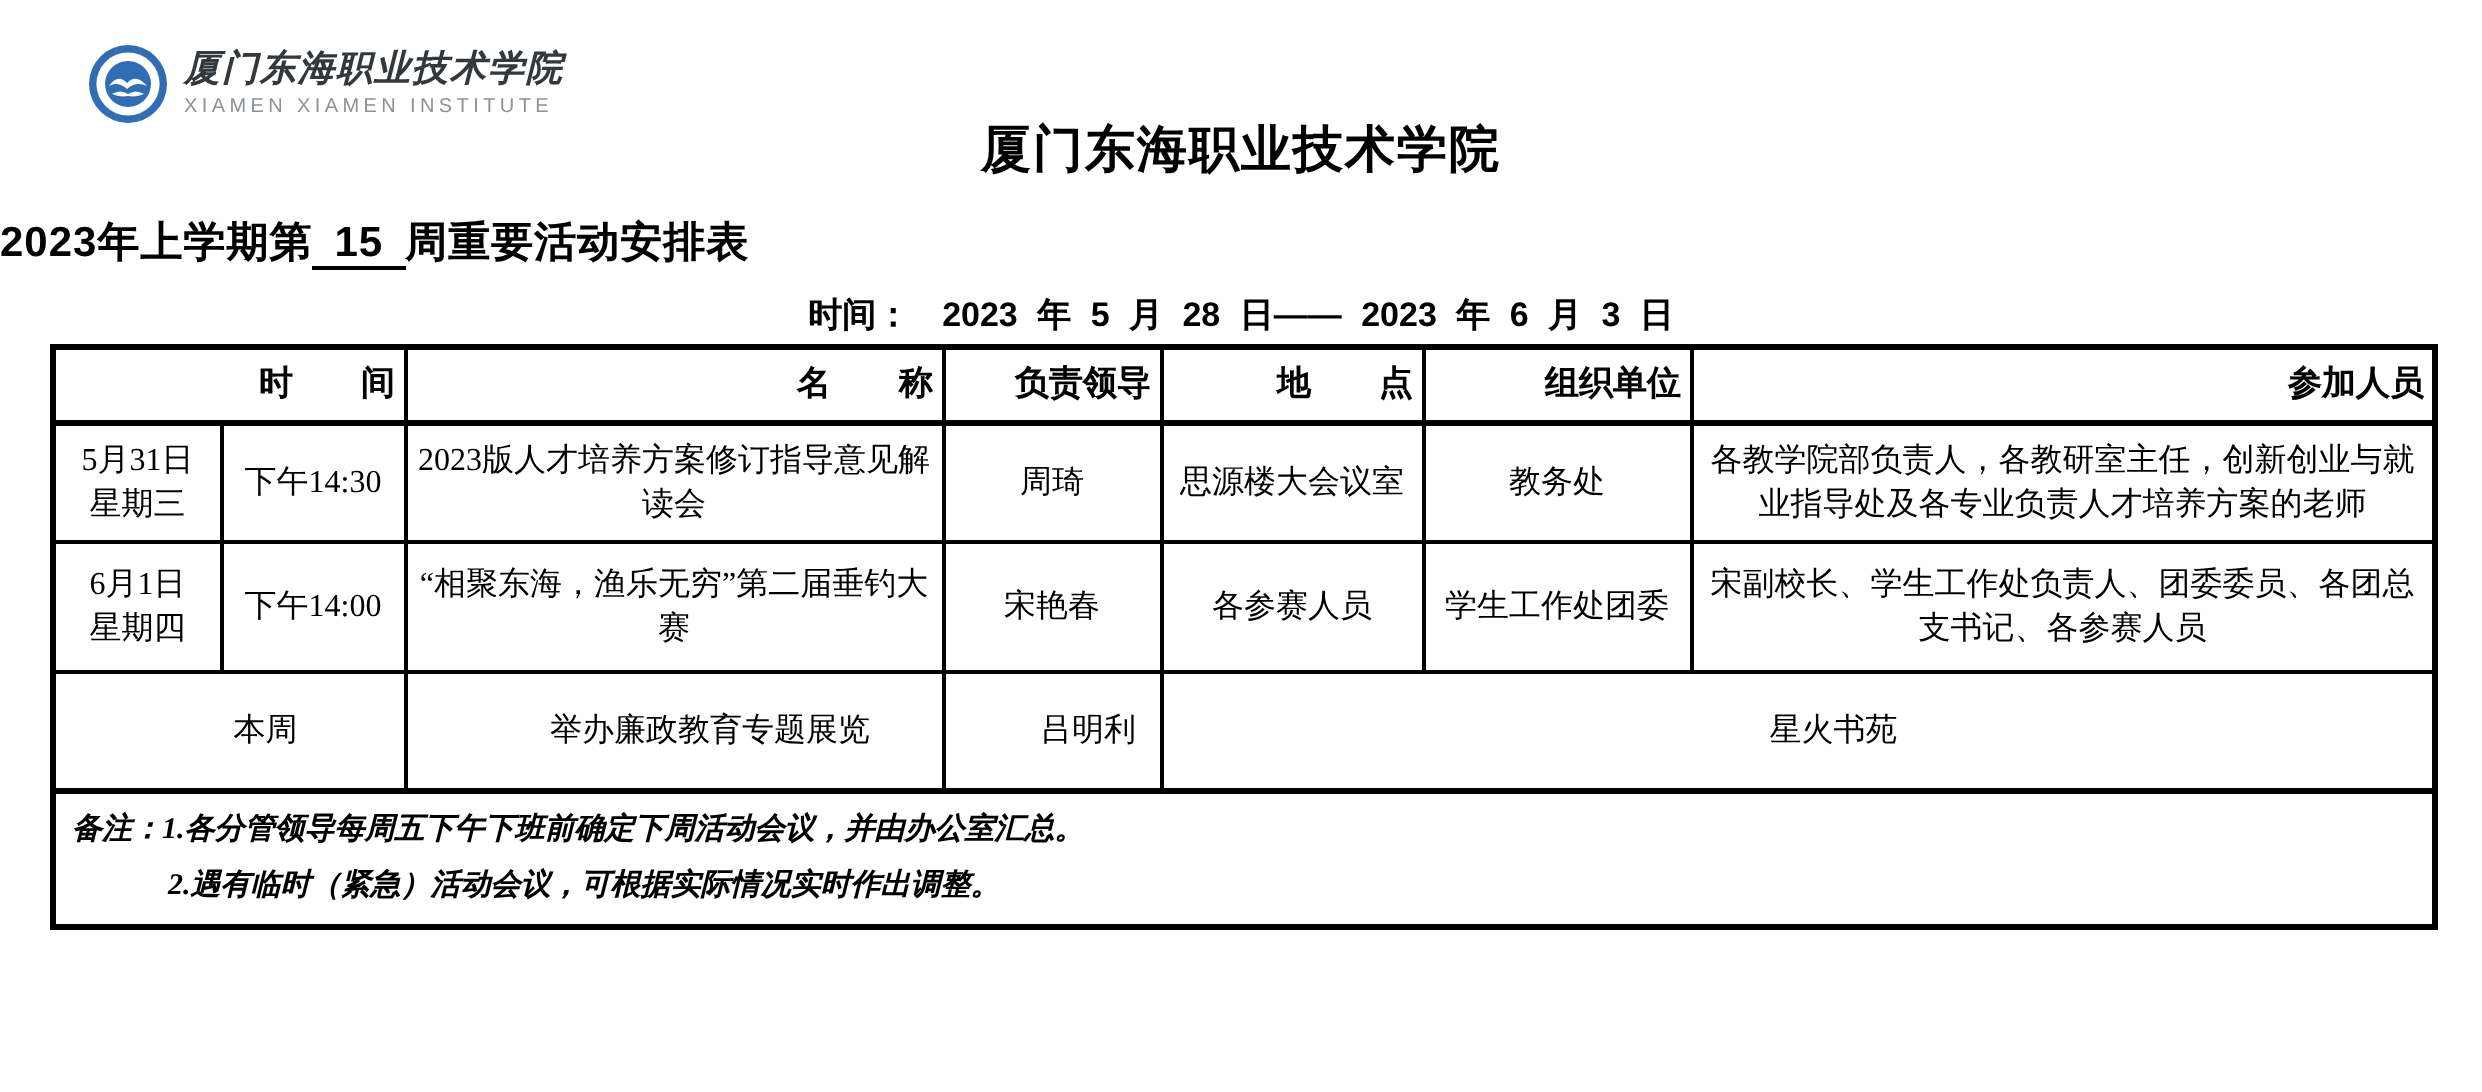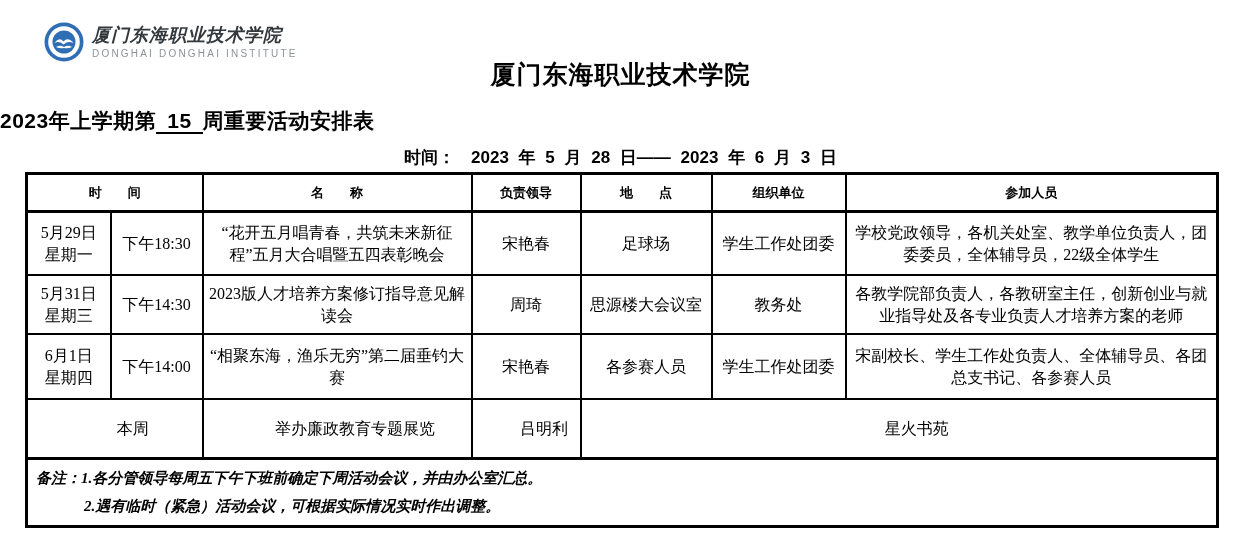--- a/index.html
+++ b/index.html
@@ -70,23 +70,24 @@
     border:2px solid #000;
     text-align:center;
     vertical-align:middle;
     padding:2px 4px;
     font-size:16px;
     line-height:1.32;
     overflow:hidden;
   }
   table.schedule th{
     font-family:"Liberation Sans", sans-serif;
-    font-size:13px;font-weight:bold;
+    font-size:17px;font-weight:bold;
     height:31px;
     border-bottom-width:3px;
+    text-align:right;
   }
   tr.r1 td{height:57px;}
   tr.r2 td{height:53px;}
   tr.r3 td{height:59px;}
   tr.r4 td{height:53px;padding-left:40px;}
   td.participants{ text-align:left; padding:2px 5px; }
   tr.notes-row td{
     height:57px;
     text-align:left;
     vertical-align:middle;
@@ -104,21 +105,21 @@
 <div class="logo">
   <svg class="logo-emblem" viewBox="0 0 40 40" aria-hidden="true">
     <circle cx="20" cy="20" r="19.5" fill="#2f6db5"></circle>
     <circle cx="20" cy="20" r="15.8" fill="#ffffff"></circle>
     <circle cx="20" cy="20" r="11.5" fill="#2f6db5"></circle>
     <path d="M10.5 21 Q15 14.5 19.5 19.5 Q24 14.5 29.5 21 Q24 18.5 19.5 22.5 Q15 18.5 10.5 21 Z" fill="#ffffff"></path>
     <path d="M12 25 Q16 22.5 20 25 Q24 22.5 28 25 Q24 26.8 20 26 Q16 26.8 12 25 Z" fill="#ffffff"></path>
   </svg>
   <div class="logo-text">
     <span class="logo-cn">厦门东海职业技术学院</span>
-    <span class="logo-en">DONGHAI DONGHAI INSTITUTE</span>
+    <span class="logo-en">XIAMEN XIAMEN INSTITUTE</span>
   </div>
 </div>
 
 <div class="doc-title">厦门东海职业技术学院</div>
 
 <div class="doc-subtitle">
   <span>2023年上学期第</span><span class="week-underline">15</span><span>周重要活动安排表</span>
 </div>
 
 <div class="doc-dateline">
@@ -139,32 +140,20 @@
   <tbody>
       <tr>
     <th colspan="2">时　　间</th>
     <th>名　　称</th>
     <th>负责领导</th>
     <th>地　　点</th>
     <th>组织单位</th>
     <th>参加人员</th>
   </tr>
 
-  <tr class="r1">
-    <td>
-      <div>5月29日</div>
-      <div>星期一</div>
-    </td>
-    <td>下午18:30</td>
-    <td>“花开五月唱青春，共筑未来新征程”五月大合唱暨五四表彰晚会</td>
-    <td>宋艳春</td>
-    <td>足球场</td>
-    <td>学生工作处团委</td>
-    <td class="participants">学校党政领导，各机关处室、教学单位负责人，团委委员，全体辅导员，22级全体学生</td>
-  </tr>
 
   <tr class="r2">
     <td>
       <div>5月31日</div>
       <div>星期三</div>
     </td>
     <td>下午14:30</td>
     <td>2023版人才培养方案修订指导意见解读会</td>
     <td>周琦</td>
     <td>思源楼大会议室</td>
@@ -175,21 +164,21 @@
   <tr class="r3">
     <td>
       <div>6月1日</div>
       <div>星期四</div>
     </td>
     <td>下午14:00</td>
     <td>“相聚东海，渔乐无穷”第二届垂钓大赛</td>
     <td>宋艳春</td>
     <td>各参赛人员</td>
     <td>学生工作处团委</td>
-    <td class="participants">宋副校长、学生工作处负责人、全体辅导员、各团总支书记、各参赛人员</td>
+    <td class="participants">宋副校长、学生工作处负责人、团委委员、各团总支书记、各参赛人员</td>
   </tr>
 
   <tr class="r4">
     <td colspan="2">本周</td>
     <td>举办廉政教育专题展览</td>
     <td>吕明利</td>
     <td colspan="3">星火书苑</td>
   </tr>
 
   <tr class="notes-row">

